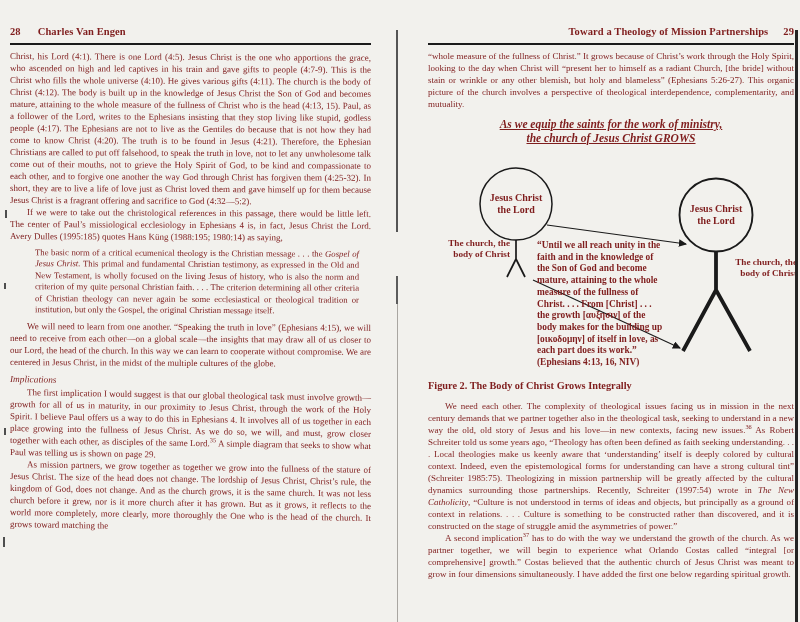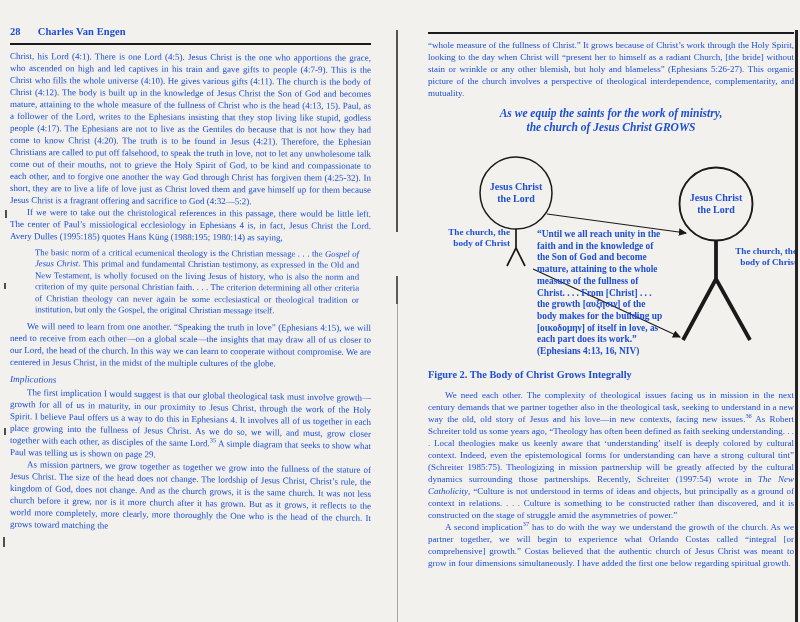--- a/index.html
+++ b/index.html
@@ -1,20 +1,20 @@
 <!DOCTYPE html>
 <html><head>
 <meta charset="utf-8">
 <style>
   html,body { margin:0; padding:0; background:#d8d6d2; }
   .spread {
     position:relative; width:800px; height:622px;
     background:#f2f1ed; overflow:hidden;
     font-family:"Liberation Serif","DejaVu Serif",serif;
-    color:#1d4ed8;
+    color:#7f1d1d;
   }
   .page { position:absolute; top:0; height:622px; box-sizing:border-box; overflow:hidden; }
   .page-left  { left:0;   width:397px; padding:26px 26px 0 10px; }
   .page-right { left:397px; width:403px; padding:26px 6px 0 31px; }
 
   .head { font-weight:bold; font-size:10.5px; line-height:11px; letter-spacing:.1px; }
   .head-right { text-align:right; }
   .head .pgnum-l { margin-right:17px; }
   .head .pgnum-r { margin-left:15px; }
 
@@ -26,21 +26,21 @@
 
   .lp-upper { transform:skewY(0.3deg); transform-origin:0 0; }
   .lp-lower { transform:skewY(0.95deg); transform-origin:0 0; }
 
   .bquote { margin:5px 12px 5px 25px; font-size:8.7px; line-height:11.4px; text-align:justify; }
   .it { font-style:italic; }
   .subhead { font-style:italic; font-size:9.3px; margin:5px 0 1px 0; text-align:left; }
   sup.fn { font-size:6.3px; line-height:0; vertical-align:4px; }
 
   .slogan { text-align:center; font-weight:bold; font-style:italic;
-            font-size:11.5px; line-height:14px; margin:7px 0 2px 0; }
+            font-size:11.5px; line-height:14px; margin:7px 0 2px 0;text-decoration:underline; }
 
   .figure { position:relative; height:228px; margin-top:2px; text-align:left; }
   .figure svg { position:absolute; left:0; top:0; }
   .headlabel, .sidelabel, .figquote { position:absolute; font-weight:bold; white-space:pre-line; }
   .headlabel { font-size:10px; line-height:11.5px; text-align:center; }
   .hl-left  { left:33px;  top:45px; width:110px; }
   .hl-right { left:233px; top:56px; width:110px; }
   .sidelabel { font-size:9.2px; line-height:11px; text-align:right; }
   .sl-left  { left:0px;   top:91px;  width:82px; }
   .sl-right { left:299px; top:110px; width:70px; }
@@ -78,20 +78,23 @@
       </div>
       <div class="lp-lower">
         <div class="subhead">Implications</div>
         <p class="indent"><span>The first implication I would suggest is that our global theological task must involve growth—growth for all of us in maturity, in our proximity to Jesus Christ, through the work of the Holy Spirit. I believe Paul offers us a way to do this in Ephesians 4. It involves all of us together in each place growing into the fullness of Jesus Christ. As we do so, we will, and must, grow closer together with each other, as disciples of the same Lord.</span><sup class="fn">35</sup><span> A simple diagram that seeks to show what Paul was telling us is shown on page 29.</span></p>
         <p class="indent">As mission partners, we grow together as together we grow into the fullness of the stature of Jesus Christ. The size of the head does not change. The lordship of Jesus Christ, Christ’s rule, the kingdom of God, does not change. And as the church grows, it is the same church. It was not less church before it grew, nor is it more church after it has grown. But as it grows, it reflects to the world more completely, more clearly, more thoroughly the One who is the head of the church. It grows toward matching the</p>
       </div>
     </div>
   </div>
 
   <div class="page page-right">
+    <div class="head head-right">
+      <span>Toward a Theology of Mission Partnerships</span><span class="pgnum-r">29</span>
+    </div>
     <div class="rule"></div>
     <div class="body">
       <p>“whole measure of the fullness of Christ.” It grows because of Christ’s work through the Holy Spirit, looking to the day when Christ will “present her to himself as a radiant Church, [the bride] without stain or wrinkle or any other blemish, but holy and blameless” (Ephesians 5:26-27). This organic picture of the church involves a perspective of theological interdependence, complementarity, and mutuality.</p>
 
       <div class="slogan">
         <div>As we equip the saints for the work of ministry,</div>
         <div>the church of Jesus Christ GROWS</div>
       </div>
 
       <div class="figure">

